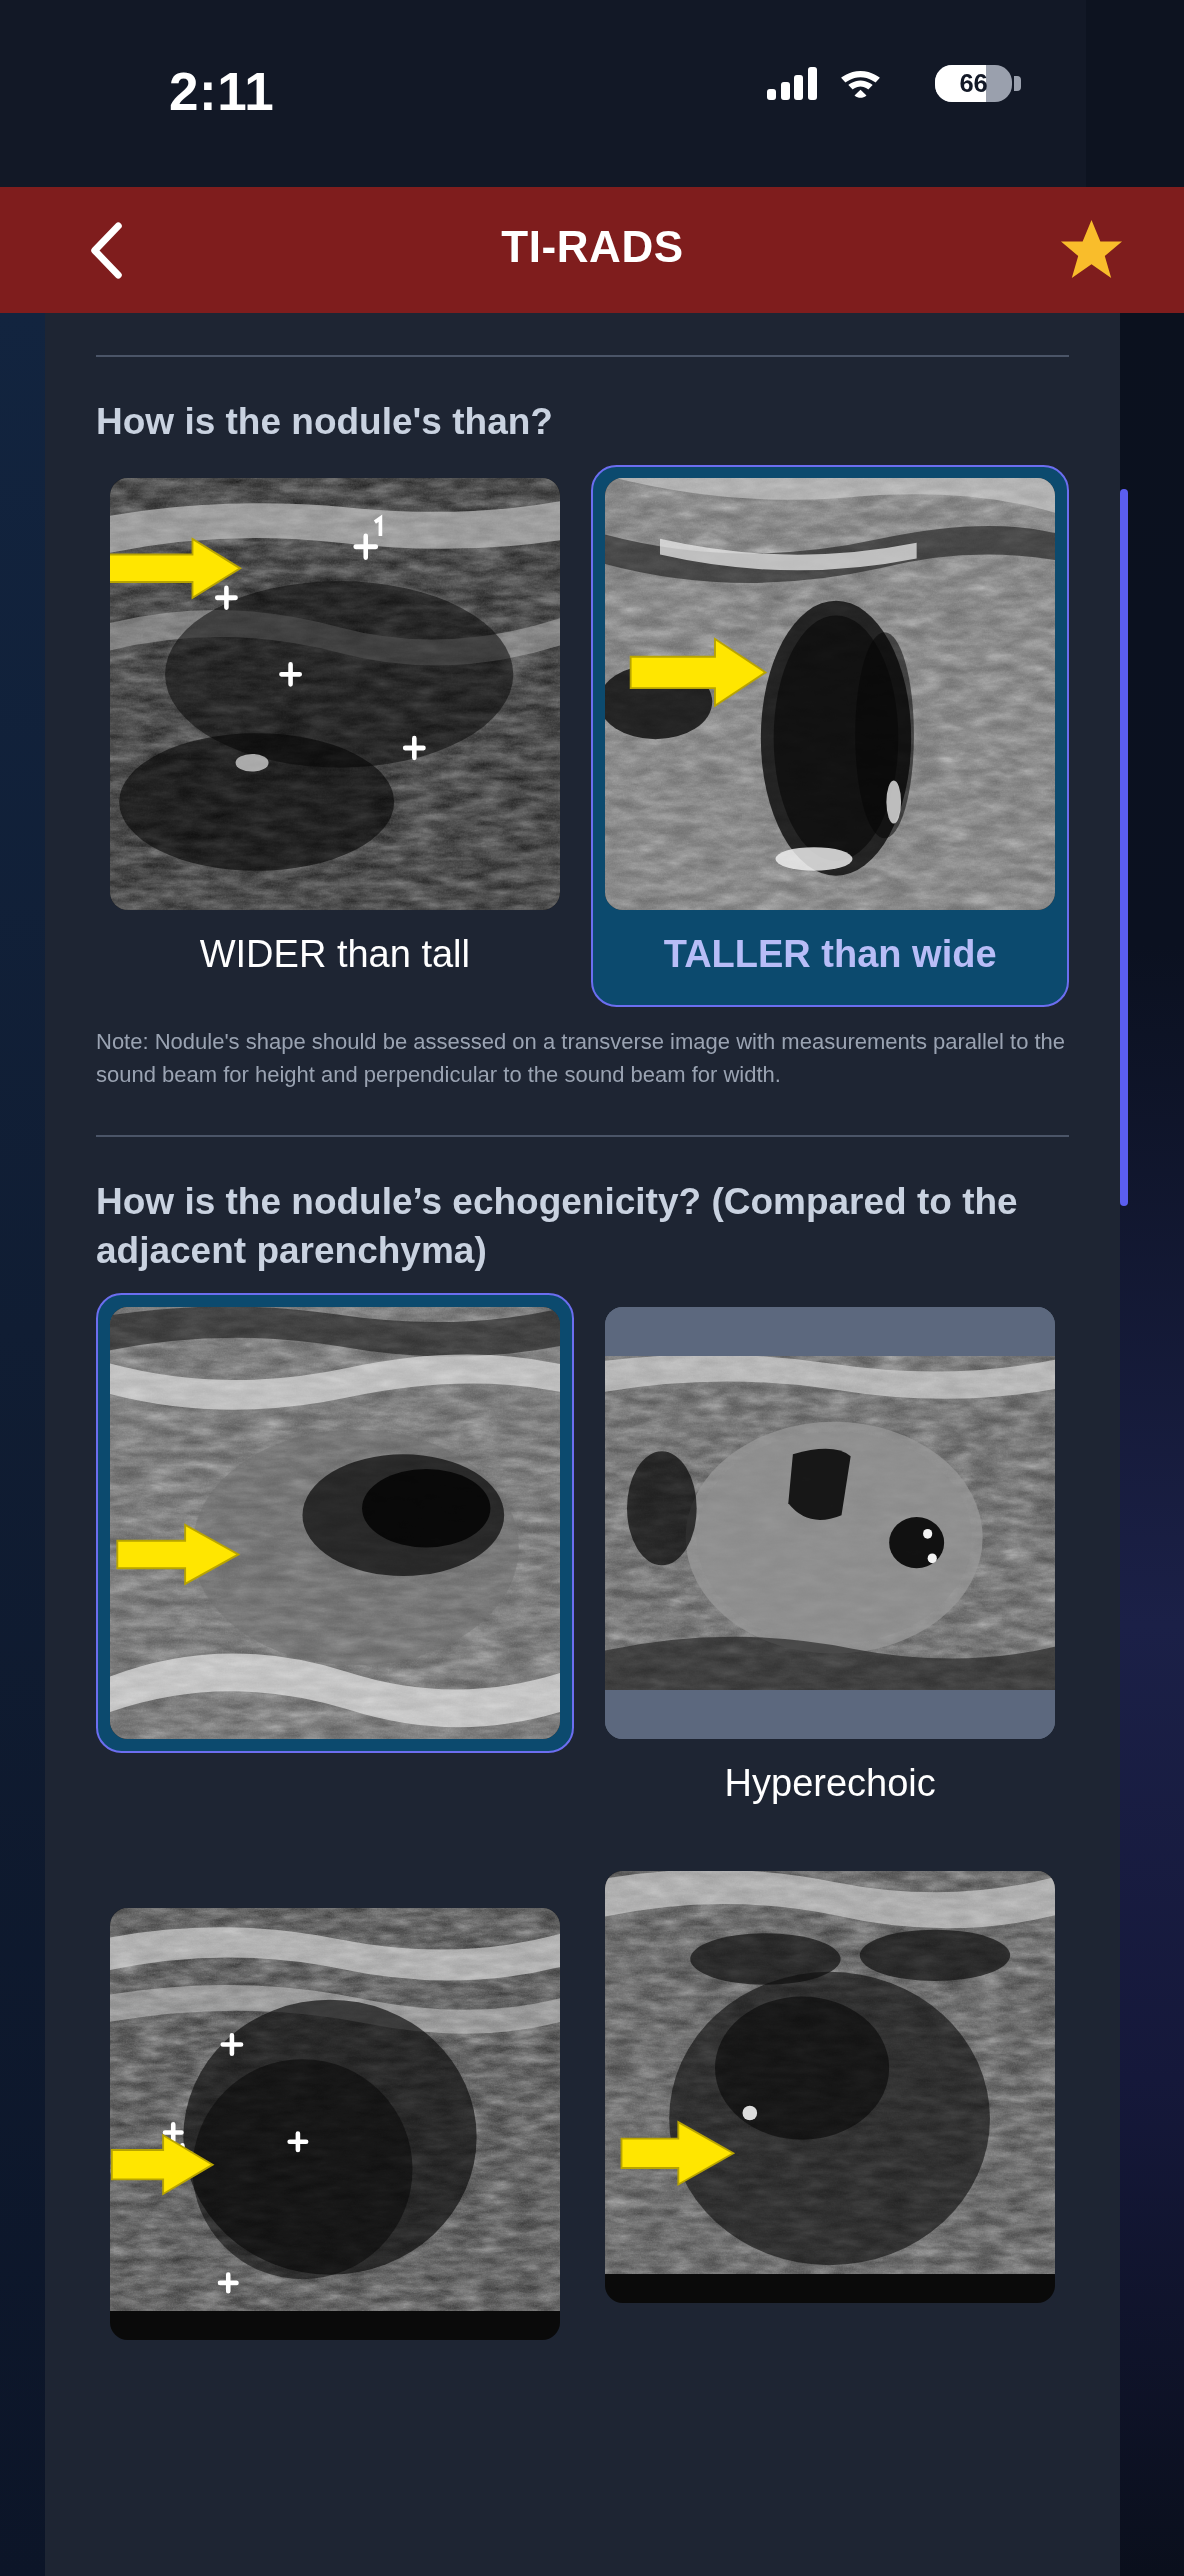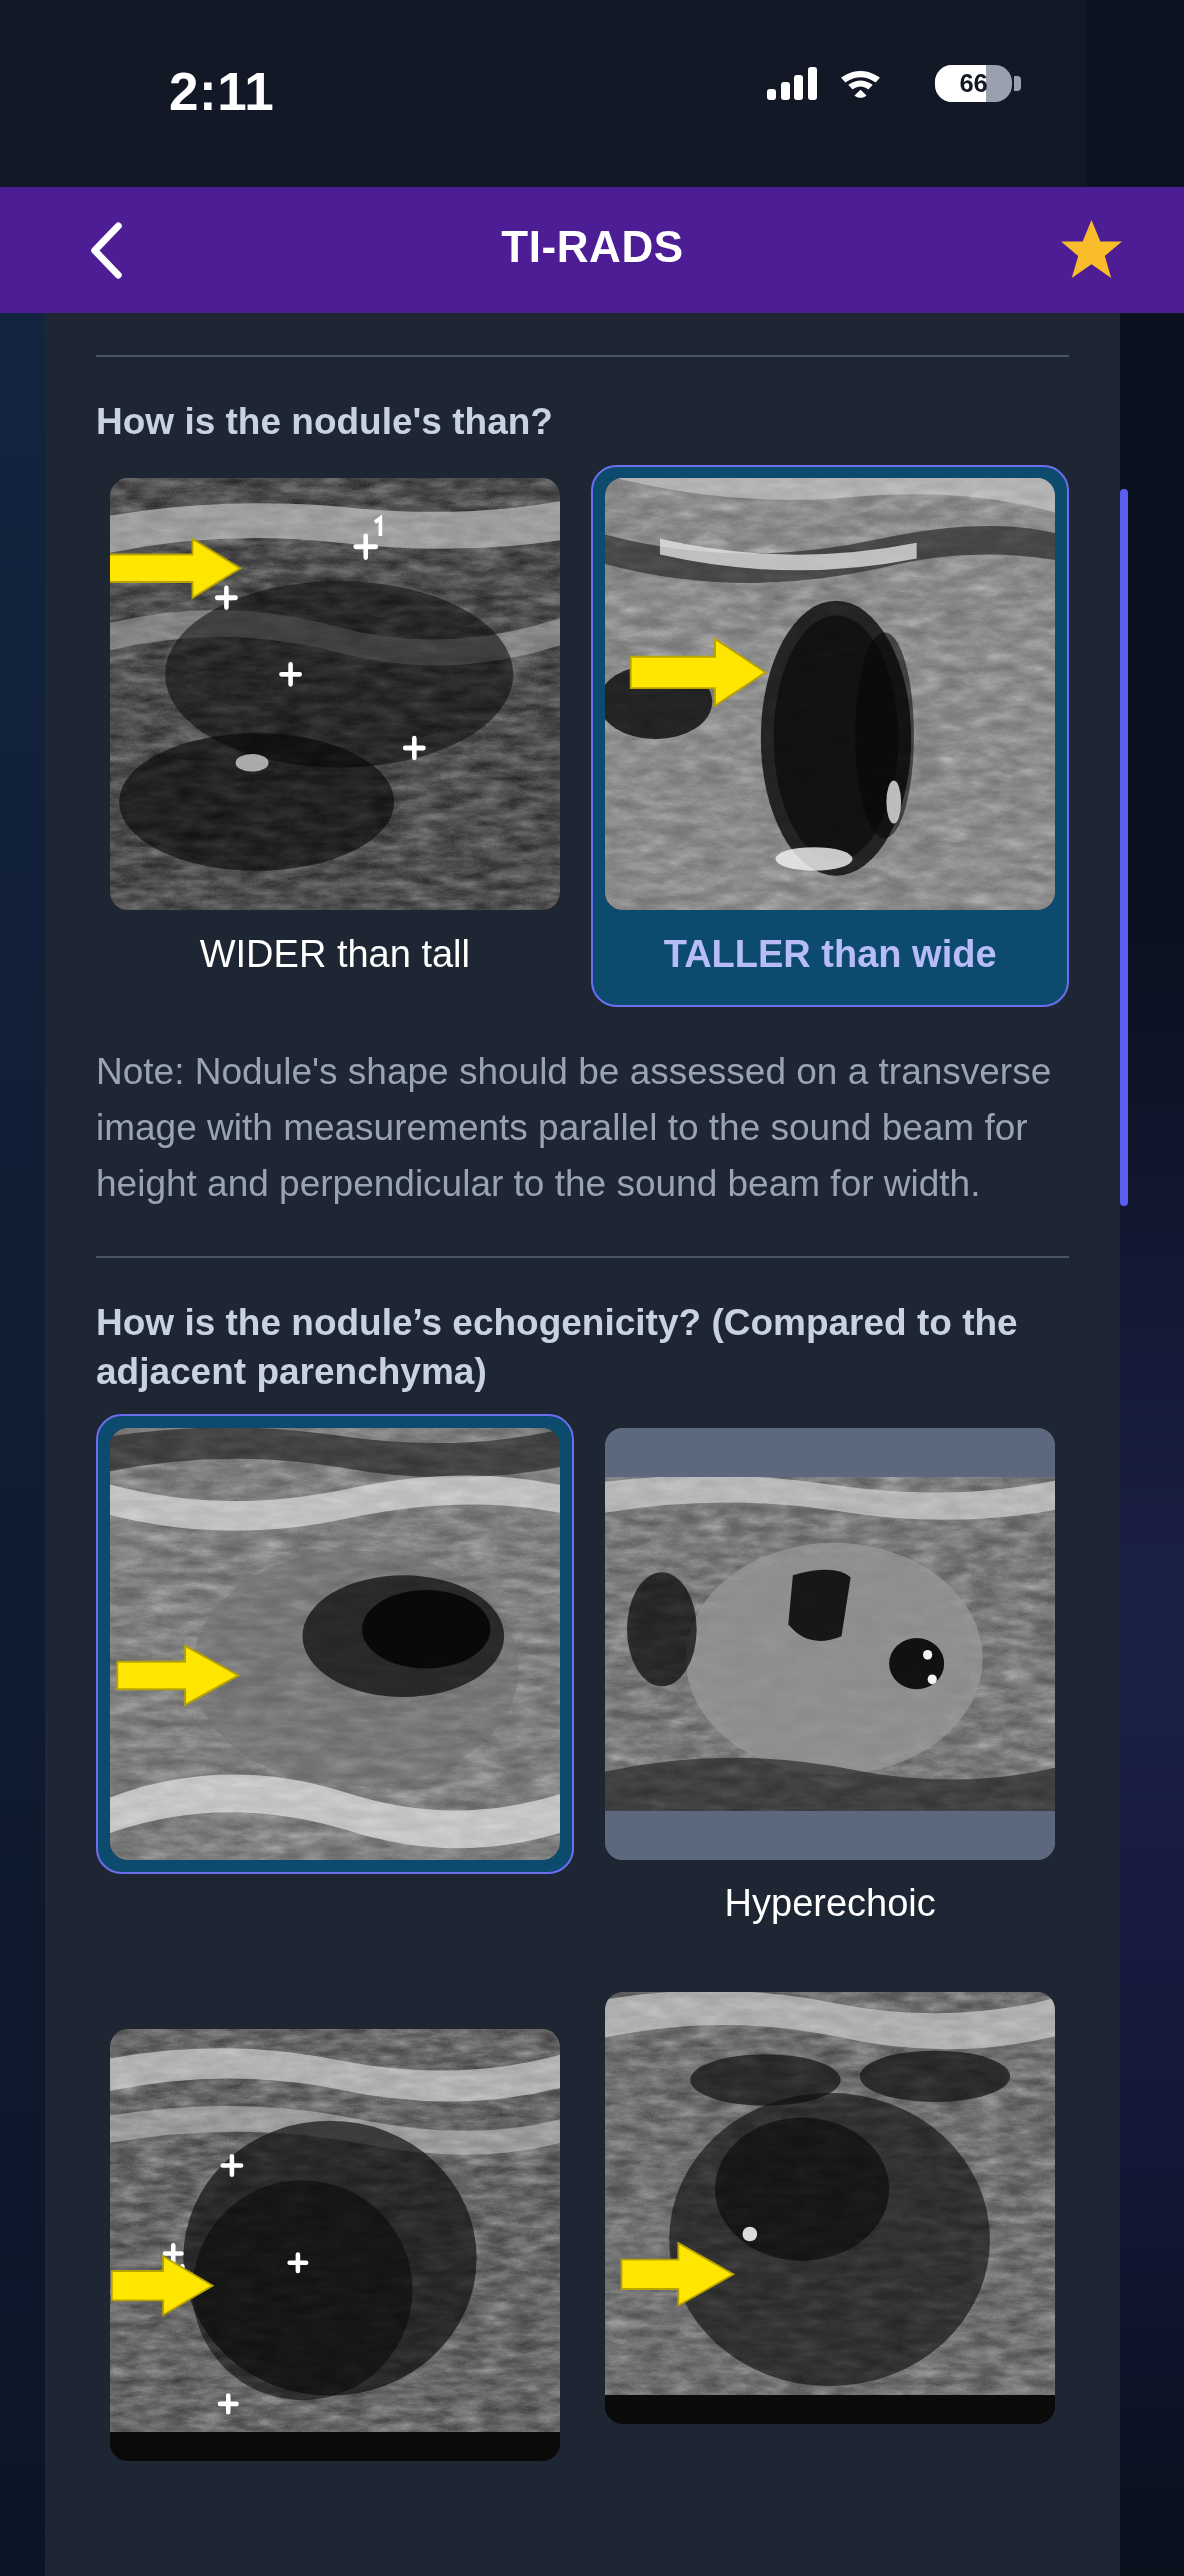--- a/index.html
+++ b/index.html
@@ -96,21 +96,21 @@
     background: #9aa0ad;
     border-radius: 0 3.9px 3.9px 0;
     margin-left: 2px;
   }
 
   
   .nav-bar {
     position: absolute;
     top: 187px; left: 0;
     width: 1185px; height: 126px;
-    background: #4c1d95;
+    background: #7f1d1d;
     z-index: 20;
   }
   .nav-back {
     position: absolute;
     left: 77px; top: 33px;
     width: 61px; height: 61px;
   }
   .nav-title {
     position: absolute;
     left: 0; right: 0; top: 35px;
@@ -189,24 +189,24 @@
     color: #ffffff;
     padding: 21.6px 3.9px 15.7px;
     line-height: 1.2;
   }
   .option.selected .option-label {
     color: #b8bdf7;
     font-weight: 700;
   }
 
   .note {
-    font-size: 37px;
+    font-size: 22px;
     color: #9aa3b2;
     line-height: 1.52;
-    margin-top: 37px;
+    margin-top: 18px;
   }
 
   
   .options.partial { margin-top: 21.6px; }
   .options.partial .option { padding: 11.8px; }
   .thumb-tall { height: 432px; border-radius: 17.7px; overflow: hidden; background: #0a0a0a; }
   .offset-down { margin-top: 37px; }
 
   
   .scrollbar-track {

